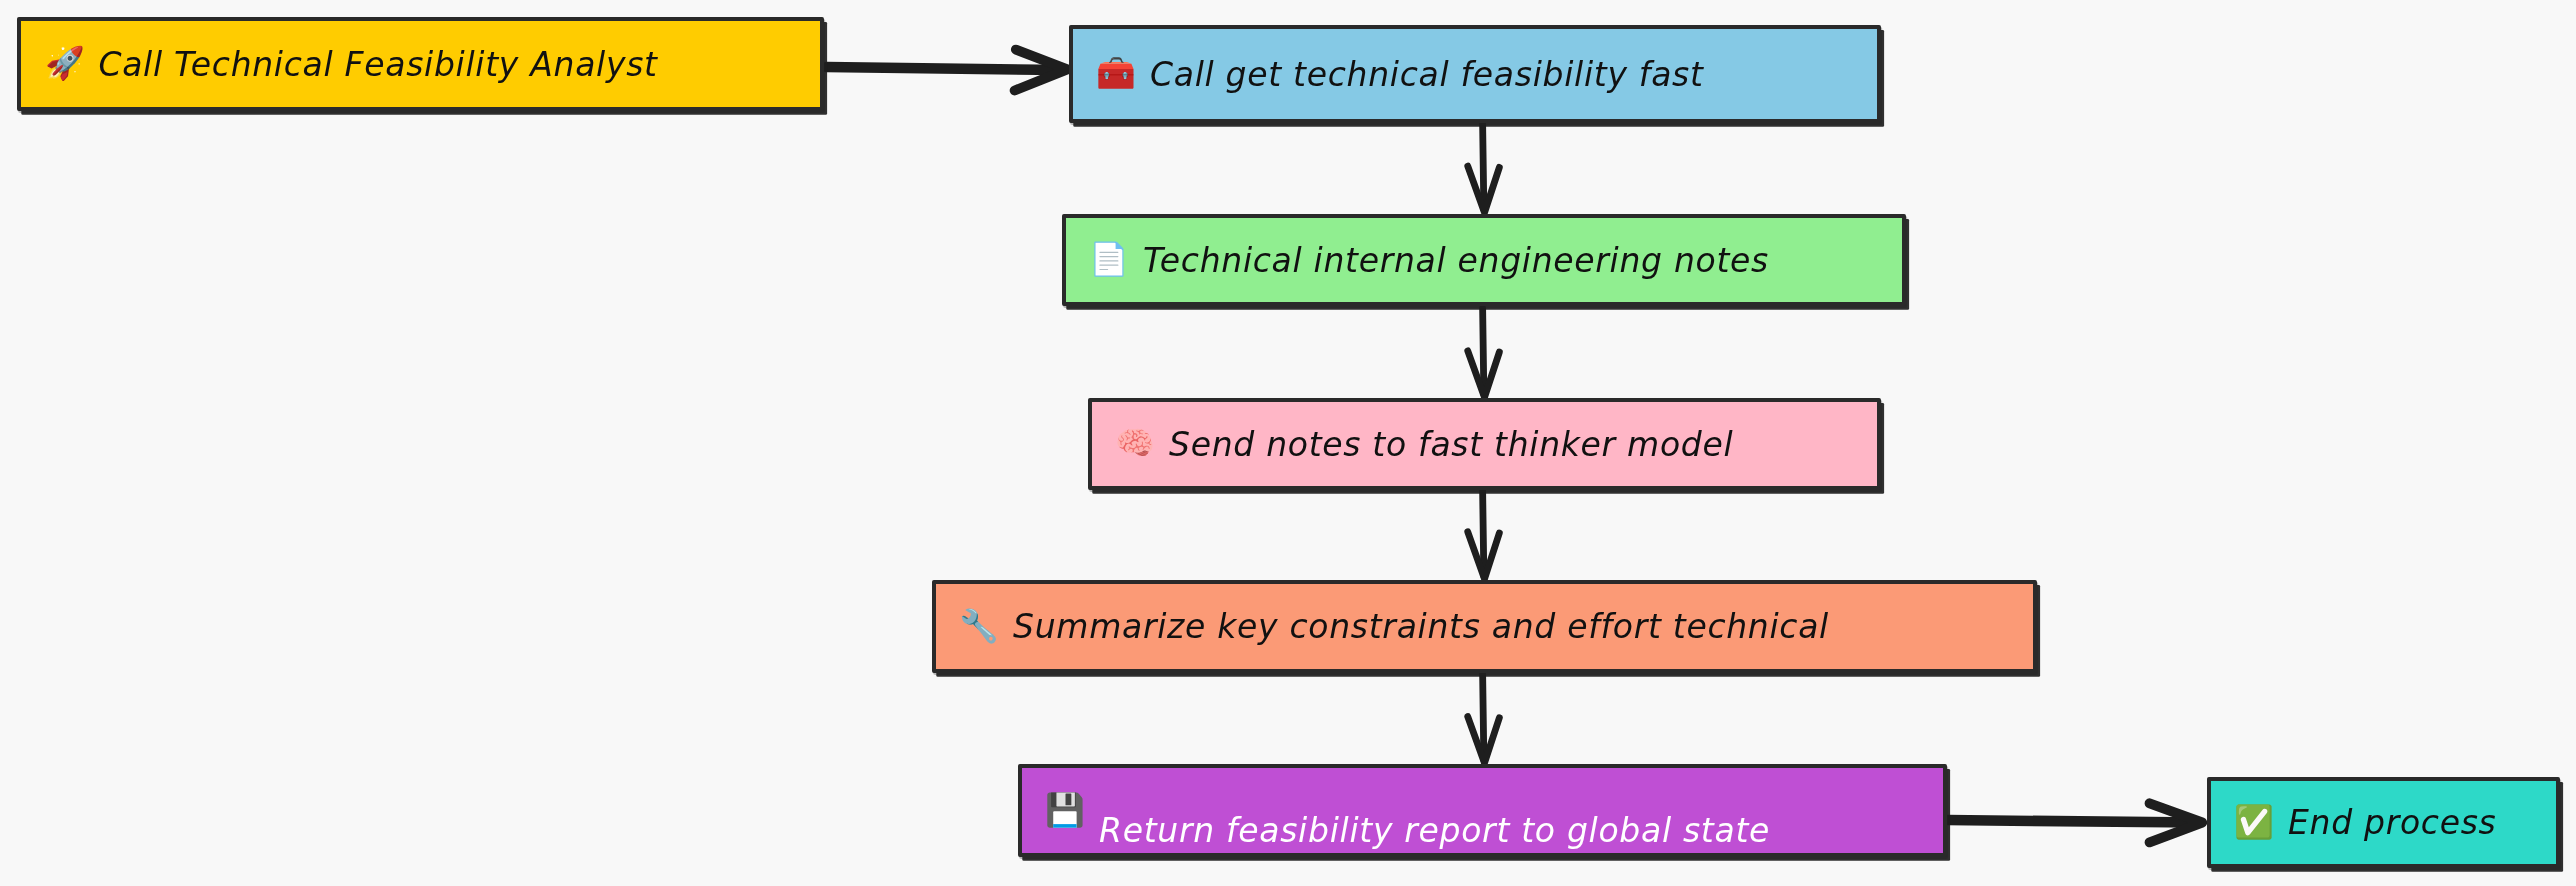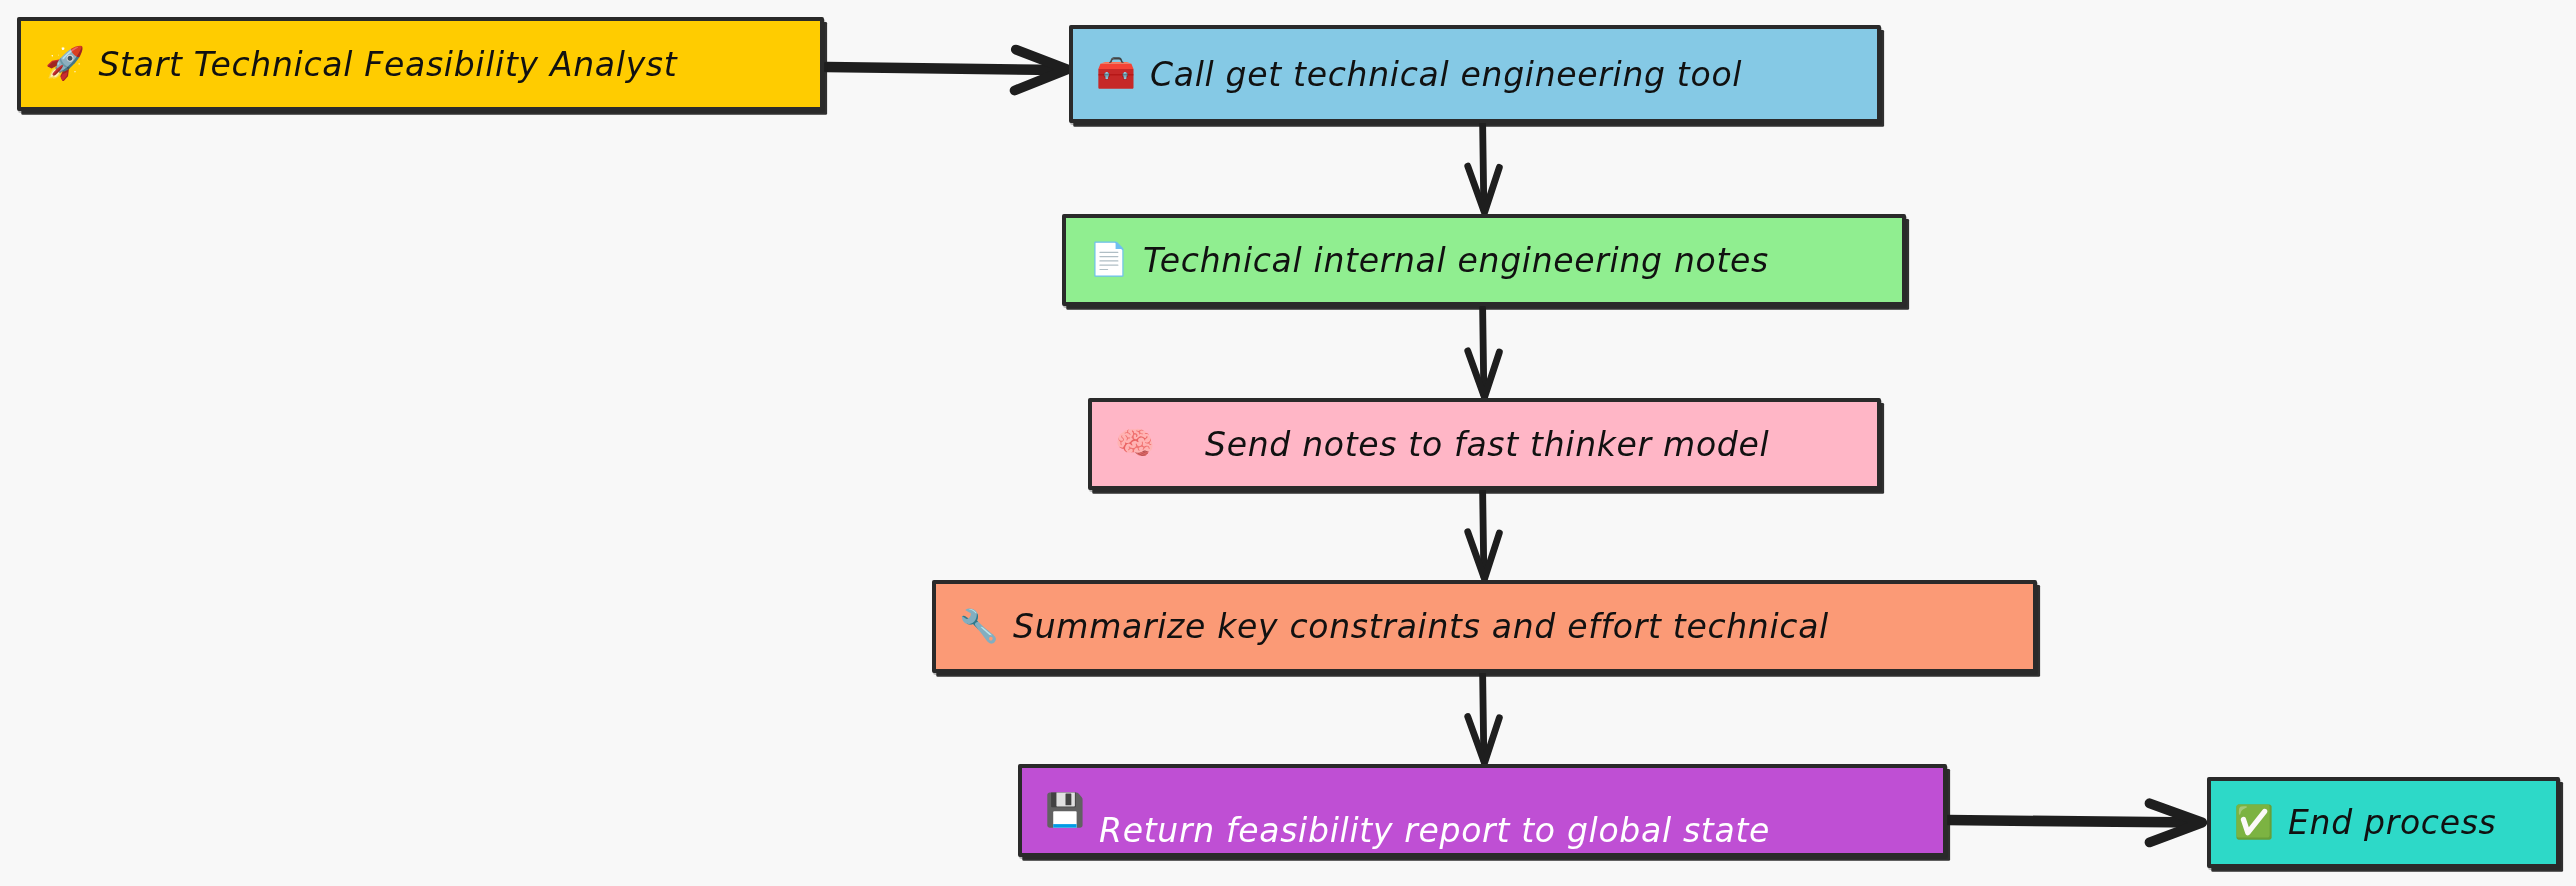--- a/index.html
+++ b/index.html
@@ -98,36 +98,36 @@
     </g>
 
     <g>
       <path d="M 3142 1323 L 3547 1327" stroke="#1E1E1E" stroke-width="17" fill="none" stroke-linecap="round"></path>
       <path d="M 3468 1296 L 3553 1327 L 3468 1359" stroke="#1E1E1E" stroke-width="16" fill="none" stroke-linecap="round" stroke-linejoin="round"></path>
     </g>
   </svg>
 
   <div class="node start" id="node-start" style="left: 17.4px; top: 17.4px; width: 807px; height: 94px; background: rgb(255, 204, 0);">
     <span class="ico">🚀</span>
-    <span class="lbl" style="color: rgb(17, 17, 17);">Start Technical Feasibility Analyst</span>
+    <span class="lbl" style="color: rgb(17, 17, 17);">Call Technical Feasibility Analyst</span>
   </div>
 
   <div class="node tool" id="node-call-tool" style="left: 1069px; top: 25px; width: 812px; height: 98px; background: rgb(133, 201, 229);">
     <span class="ico">🧰</span>
-    <span class="lbl" style="color: rgb(17, 17, 17);">Call get technical engineering tool</span>
+    <span class="lbl" style="color: rgb(17, 17, 17);">Call get technical feasibility fast</span>
   </div>
 
   <div class="node retrieve" id="node-retrieve-notes" style="left: 1062px; top: 214px; width: 844px; height: 92px; background: rgb(144, 238, 144);">
     <span class="ico">📄</span>
     <span class="lbl" style="color: rgb(17, 17, 17);">Technical internal engineering notes</span>
   </div>
 
   <div class="node thinker" id="node-send-notes" style="left: 1088px; top: 398px; width: 793px; height: 92px; background: rgb(255, 182, 198);">
     <span class="ico">🧠</span>
-    <span class="lbl" style="color: rgb(17, 17, 17); margin-left: 36px;">Send notes to fast thinker model</span>
+    <span class="lbl" style="color: rgb(17, 17, 17);">Send notes to fast thinker model</span>
   </div>
 
   <div class="node summarize" id="node-summarize" style="left: 932px; top: 580px; width: 1105px; height: 93px; background: rgb(251, 154, 118);">
     <span class="ico">🔧</span>
     <span class="lbl" style="color: rgb(17, 17, 17);">Summarize key constraints and effort technical</span>
   </div>
 
   <div class="node ret-report" id="node-return-report" style="left: 1018px; top: 764px; width: 929px; height: 93px; background: rgb(191, 79, 212);">
     <span class="ico">💾</span>
     <span class="lbl" style="color: rgb(255, 255, 255);">Return feasibility report to global state</span>

